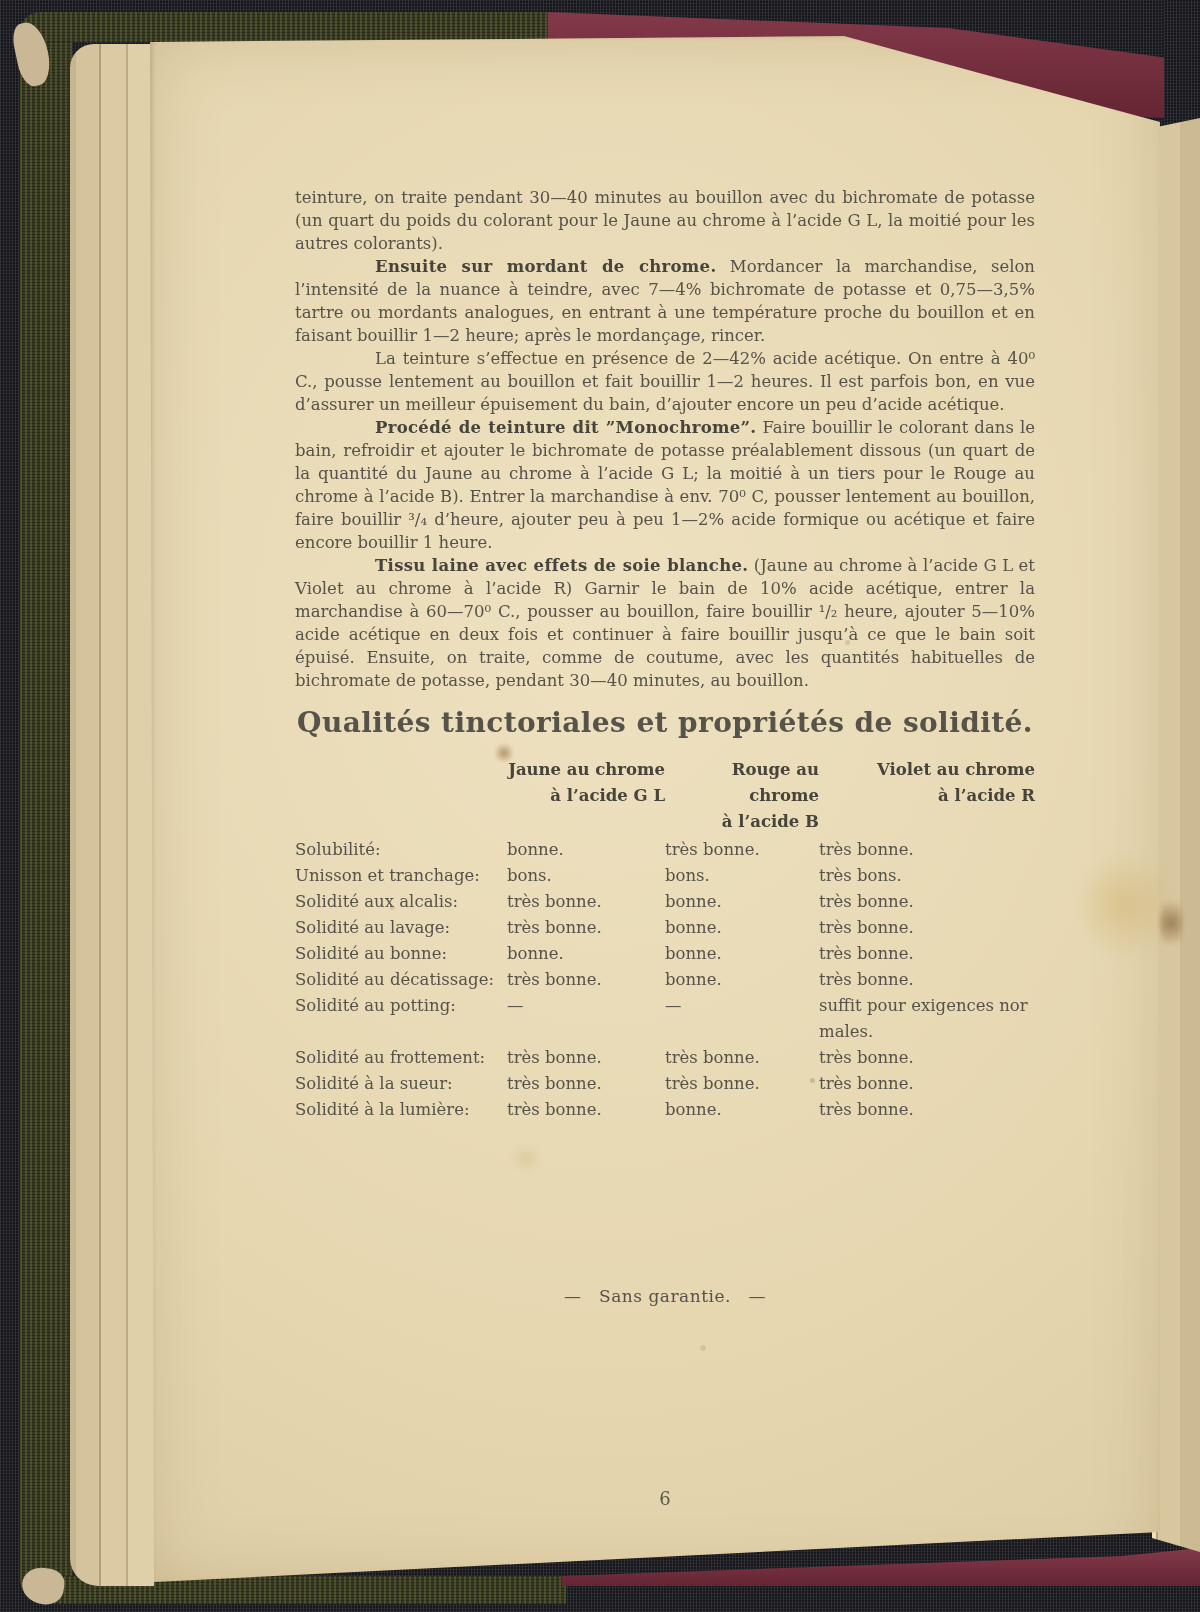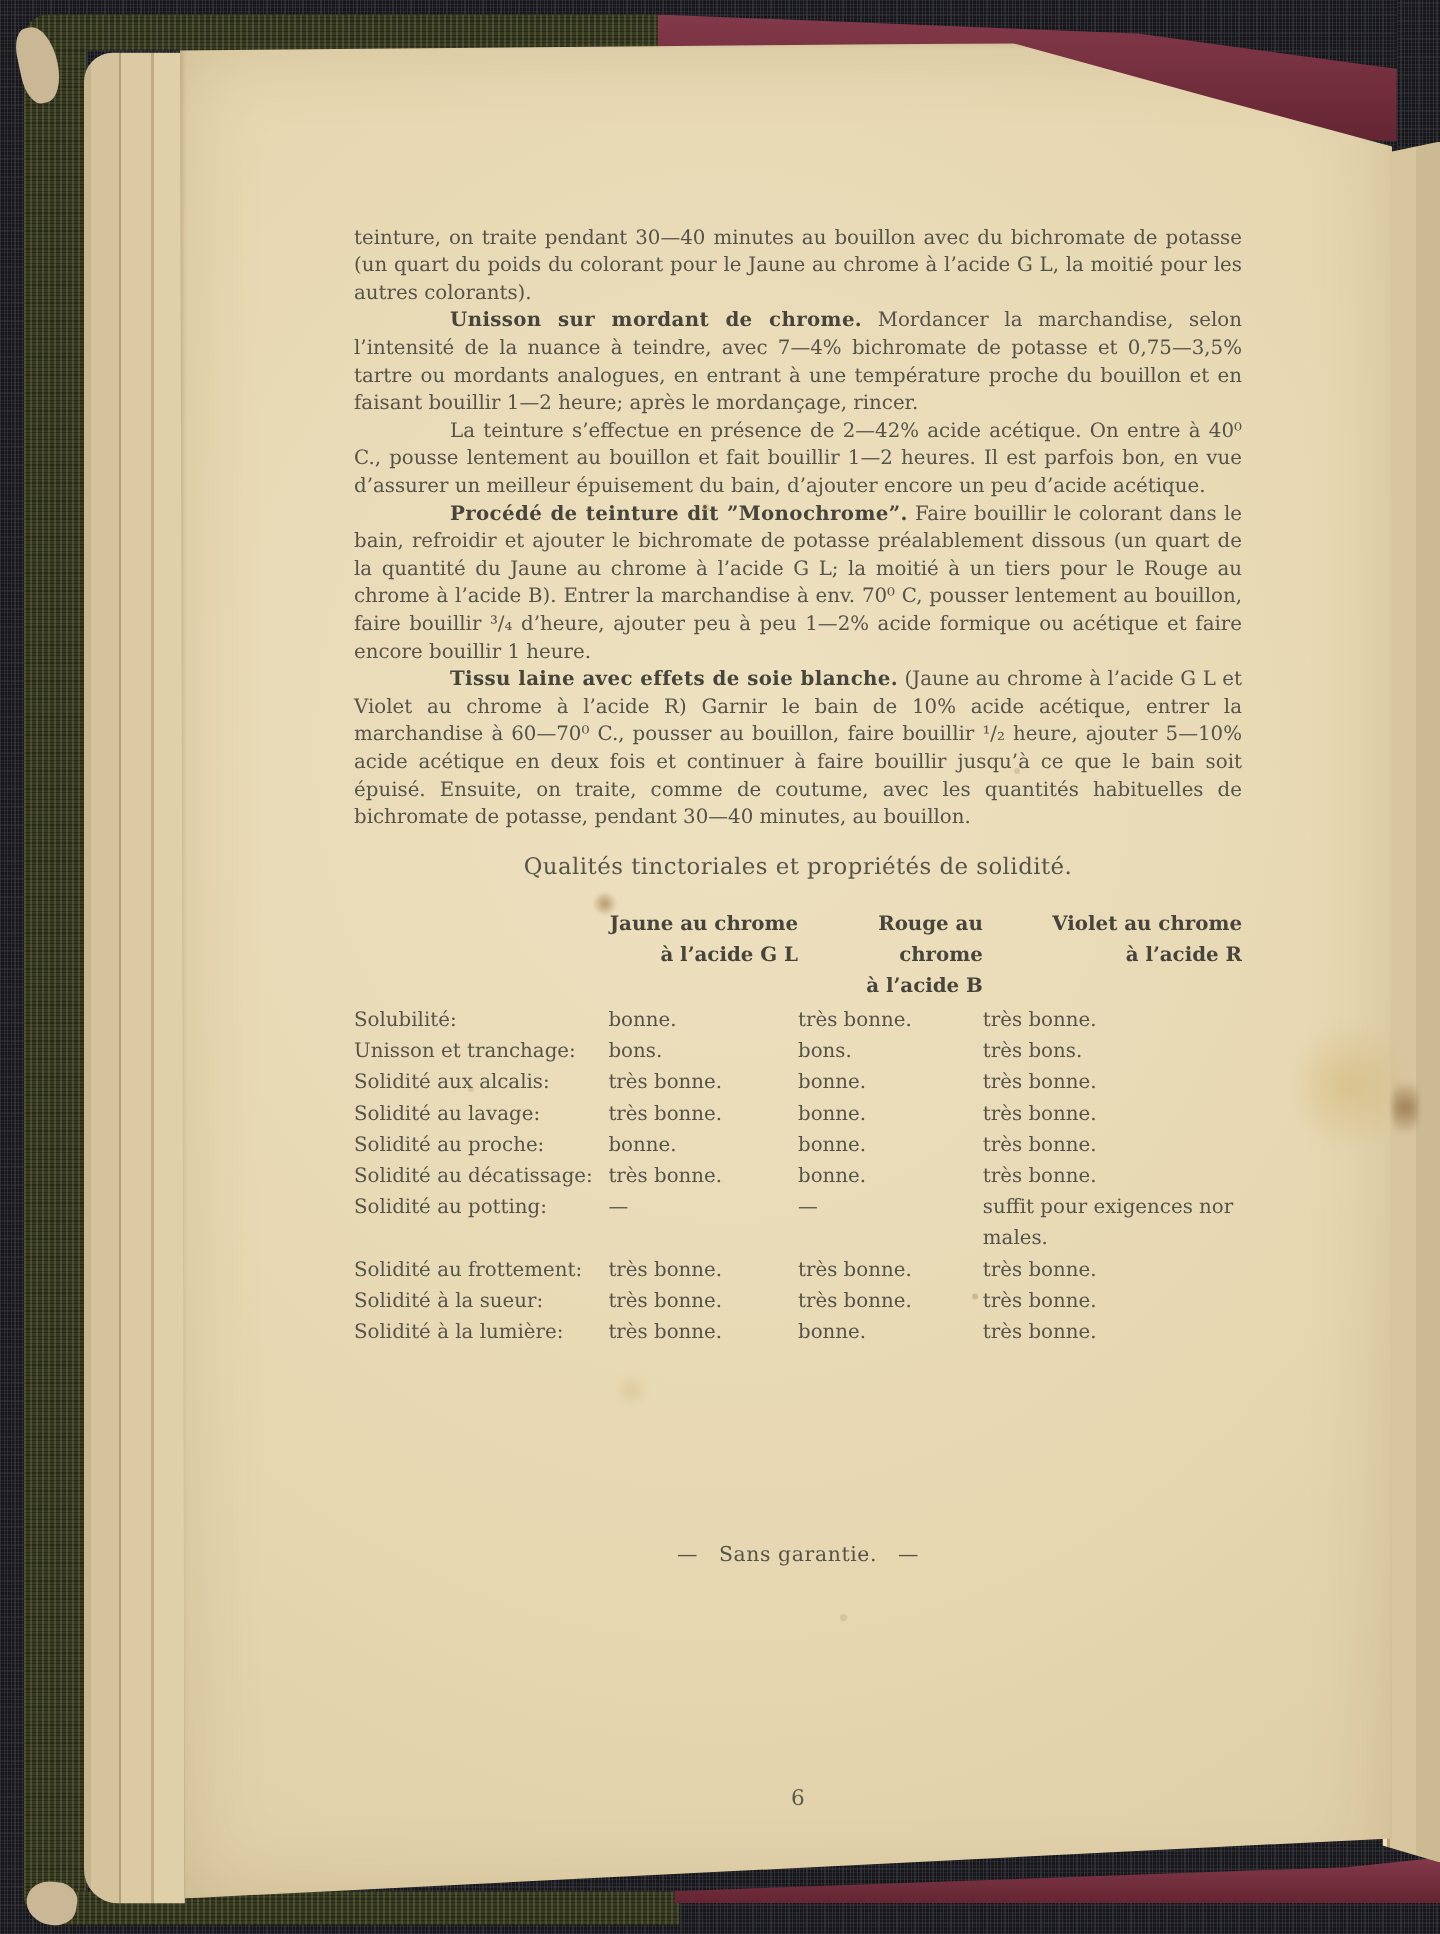--- a/index.html
+++ b/index.html
@@ -34,21 +34,21 @@
     clip-path:polygon(0 10px,48px 0,48px 1434px,0 1420px);}
   #page{left:150px;top:36px;width:1010px;height:1548px;
     background:radial-gradient(120% 90% at 45% 38%, #eee1c0 0%, #e6d7b1 52%, #d9c8a0 100%);
     clip-path:polygon(0 6px, 694px 0, 862px 46px, 1010px 86px, 1010px 1496px, 4px 1546px);
     box-shadow:inset 0 0 70px rgba(120,90,40,.20), inset 2px 0 4px rgba(110,80,40,.25);}
   #content{position:absolute;left:145px;top:150px;width:740px;
     font-size:16.5px;line-height:23px;color:#55524a;text-align:justify;}
   #content p{margin:0;}
   p.ind{text-indent:80px;}
   .lead{font-weight:bold;letter-spacing:.3px;color:#46443b;}
-  h2{font-weight:normal;font-size:19px;letter-spacing:.4px;color:#56534a;
+  h2{font-weight:bold;font-size:28px;letter-spacing:.4px;color:#56534a;
      text-align:center;margin:19px 0 23px 0;}
   table{width:740px;border-collapse:collapse;table-layout:fixed;
         font-size:16.5px;line-height:26px;color:#55524a;}
   th{font-weight:bold;text-align:right;vertical-align:top;white-space:pre-line;
      padding:0 0 2px 0;color:#46443b;}
   td{vertical-align:top;text-align:left;white-space:pre-line;padding:0;}
   #footer{position:absolute;left:145px;top:1250px;width:740px;text-align:center;
      font-size:17px;letter-spacing:.5px;color:#55524a;}
   #pagenum{position:absolute;left:145px;top:1452px;width:740px;text-align:center;
      font-size:18px;color:#5a574c;}
@@ -69,21 +69,21 @@
   <div class="abs" id="stack"></div>
   <div class="abs" id="underpage"></div>
 
   <div class="wear" style="left:16px;top:22px;width:32px;height:64px;border-radius:40% 60% 55% 45%;transform:rotate(-12deg);"></div>
   <div class="wear" style="left:22px;top:1568px;width:42px;height:36px;border-radius:55% 45% 50% 60%;transform:rotate(8deg);"></div>
 
   <div class="abs" id="page">
 
     <div id="content">
       <p><span class="lead"></span><span>teinture, on traite pendant 30—40 minutes au bouillon avec du bichromate de potasse (un quart du poids du colorant pour le Jaune au chrome à l’acide G L, la moitié pour les autres colorants).</span></p>
-      <p class="ind"><span class="lead">Unisson sur mordant de chrome.</span><span> Mordancer la marchandise, selon l’intensité de la nuance à teindre, avec 7—4% bichromate de potasse et 0,75—3,5% tartre ou mordants analogues, en entrant à une température proche du bouillon et en faisant bouillir 1—2 heure; après le mordançage, rincer.</span></p>
+      <p class="ind"><span class="lead">Ensuite sur mordant de chrome.</span><span> Mordancer la marchandise, selon l’intensité de la nuance à teindre, avec 7—4% bichromate de potasse et 0,75—3,5% tartre ou mordants analogues, en entrant à une température proche du bouillon et en faisant bouillir 1—2 heure; après le mordançage, rincer.</span></p>
       <p class="ind"><span class="lead"></span><span>La teinture s’effectue en présence de 2—42% acide acétique. On entre à 40⁰ C., pousse lentement au bouillon et fait bouillir 1—2 heures. Il est parfois bon, en vue d’assurer un meilleur épuisement du bain, d’ajouter encore un peu d’acide acétique.</span></p>
       <p class="ind"><span class="lead">Procédé de teinture dit ”Monochrome”.</span><span> Faire bouillir le colorant dans le bain, refroidir et ajouter le bichromate de potasse préalablement dissous (un quart de la quantité du Jaune au chrome à l’acide G L; la moitié à un tiers pour le Rouge au chrome à l’acide B). Entrer la marchandise à env. 70⁰ C, pousser lentement au bouillon, faire bouillir ³/₄ d’heure, ajouter peu à peu 1—2% acide formique ou acétique et faire encore bouillir 1 heure.</span></p>
       <p class="ind"><span class="lead">Tissu laine avec effets de soie blanche.</span><span> (Jaune au chrome à l’acide G L et Violet au chrome à l’acide R) Garnir le bain de 10% acide acétique, entrer la marchandise à 60—70⁰ C., pousser au bouillon, faire bouillir ¹/₂ heure, ajouter 5—10% acide acétique en deux fois et continuer à faire bouillir jusqu’à ce que le bain soit épuisé. Ensuite, on traite, comme de coutume, avec les quantités habituelles de bichromate de potasse, pendant 30—40 minutes, au bouillon.</span></p>
 
       <h2>Qualités tinctoriales et propriétés de solidité.</h2>
 
       <table>
         <colgroup>
           <col style="width:212px">
             <col style="width:158px">
@@ -118,21 +118,21 @@
               <td>bonne.</td>
               <td>très bonne.</td>
             </tr>
         <tr>
               <td>Solidité au lavage:</td>
               <td>très bonne.</td>
               <td>bonne.</td>
               <td>très bonne.</td>
             </tr>
         <tr>
-              <td>Solidité au proche:</td>
+              <td>Solidité au bonne:</td>
               <td>bonne.</td>
               <td>bonne.</td>
               <td>très bonne.</td>
             </tr>
         <tr>
               <td>Solidité au décatissage:</td>
               <td>très bonne.</td>
               <td>bonne.</td>
               <td>très bonne.</td>
             </tr>

